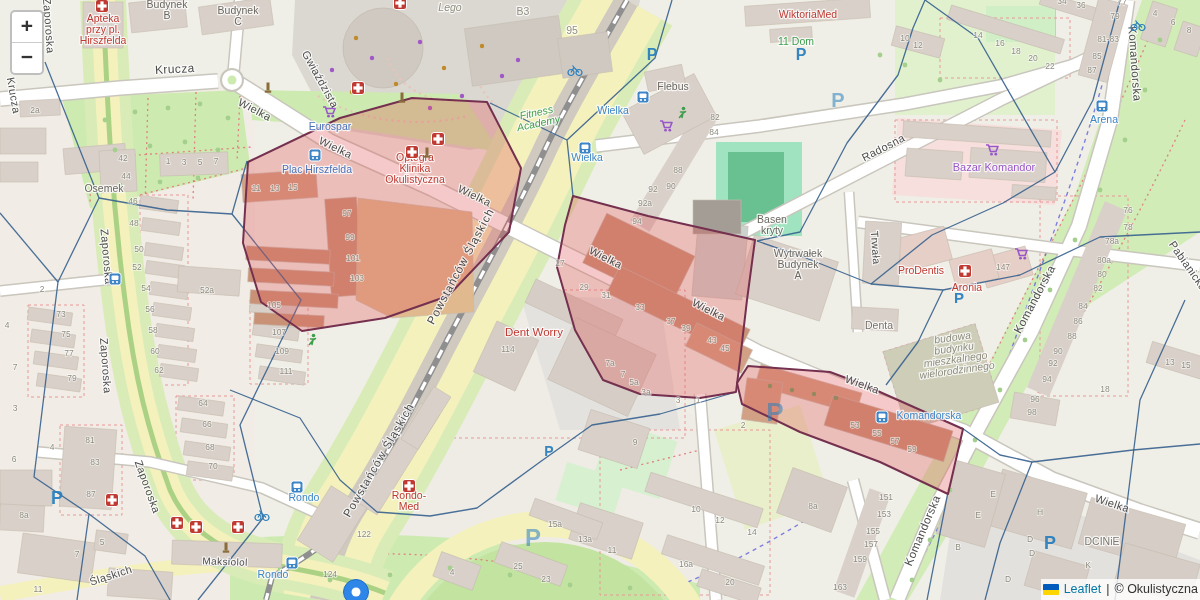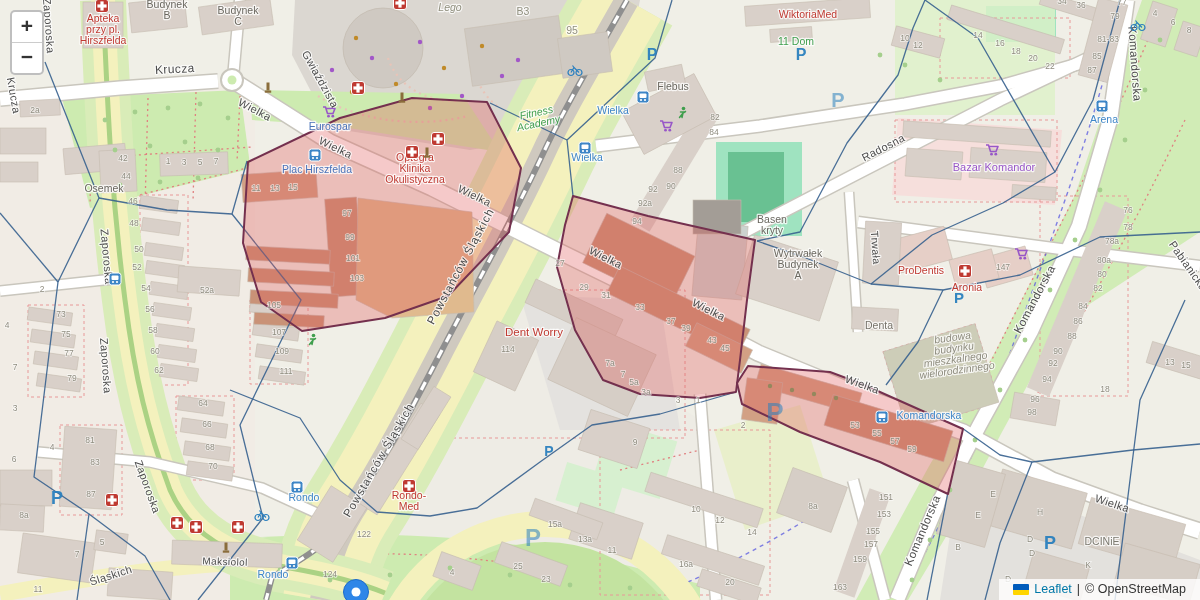--- a/index.html
+++ b/index.html
@@ -4,21 +4,21 @@
 <style>
   html,body{margin:0;padding:0}
   .map-root{position:relative;width:1200px;height:600px;overflow:hidden;background:#f0efe7;font-family:"Liberation Sans",sans-serif}
   svg text{font-family:"Liberation Sans",sans-serif}
   .lbl{paint-order:stroke;stroke:#fff;stroke-width:2.4px;stroke-opacity:.78;stroke-linejoin:round}
   .num{paint-order:stroke;stroke:#fff;stroke-width:1.5px;stroke-opacity:.65}
   .zoom-ctl{position:absolute;top:10px;left:10px;width:30px;background:#fff;border:2px solid rgba(0,0,0,.25);border-radius:5px;z-index:20;box-sizing:content-box}
   .zoom-btn{display:block;width:30px;height:30px;line-height:28px;text-align:center;font-weight:bold;font-size:21px;color:#333;text-decoration:none;cursor:pointer;user-select:none}
   .zoom-btn:first-child{border-bottom:1px solid #ccc;border-radius:4px 4px 0 0}
   .zoom-btn:last-child{border-radius:0 0 4px 4px}
-  .attribution{position:absolute;right:0;bottom:0;background:rgba(255,255,255,.8);padding:2px 14px;font-size:12.5px;color:#333;z-index:20;display:flex;align-items:center;gap:5px;line-height:17px}
+  .attribution{position:absolute;right:0;bottom:0;background:rgba(255,255,255,.8);padding:2px 2px;font-size:12.5px;color:#333;z-index:20;display:flex;align-items:center;gap:5px;line-height:17px}
   .attribution a{color:#0078A8;text-decoration:none}
   .attribution .osm{color:#333}
   .flag{width:16px;height:11px;display:inline-block;border-radius:1px;overflow:hidden}
   .flag div{width:100%;height:50%}
 </style>
 </head>
 <body>
 
 <div class="map-root">
   <svg id="mapsvg" width="1200" height="600" viewBox="0 0 1200 600">
@@ -779,15 +779,15 @@
   </div>
 
   
   <div class="attribution">
     <span class="flag">
         <div id="flag-top" style="background: rgb(0, 91, 187);"></div>
         <div id="flag-bottom" style="background: rgb(255, 213, 0);"></div>
       </span>
     <a href="#">Leaflet</a>
     <span>|</span>
-    <a href="#" class="osm">© OpenStreetMap</a>
+    <a href="#" class="osm">© Okulistyczna</a>
   </div>
 </div>
 
 </body></html>

